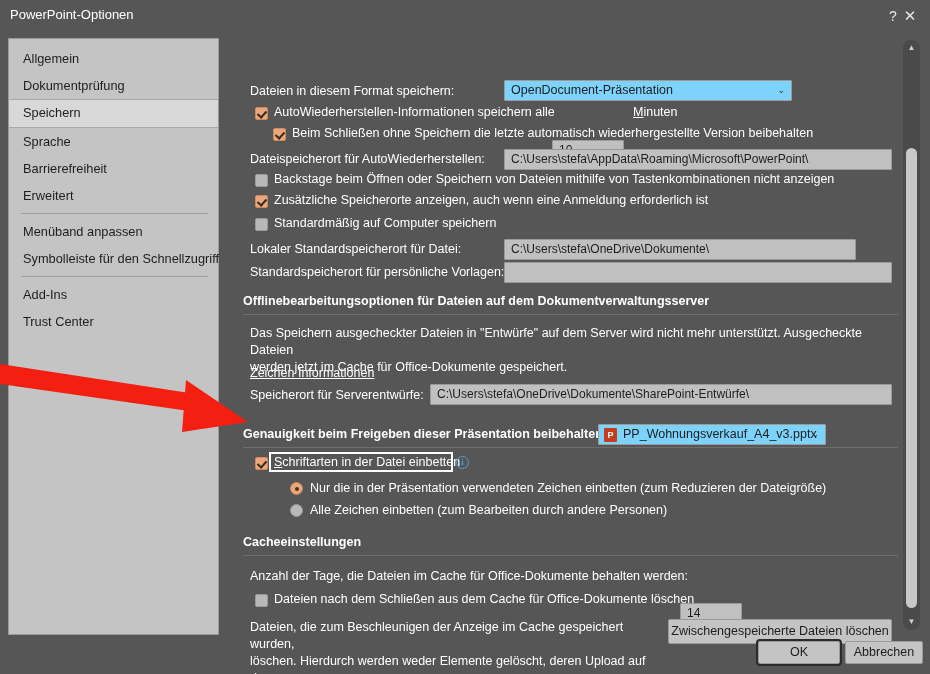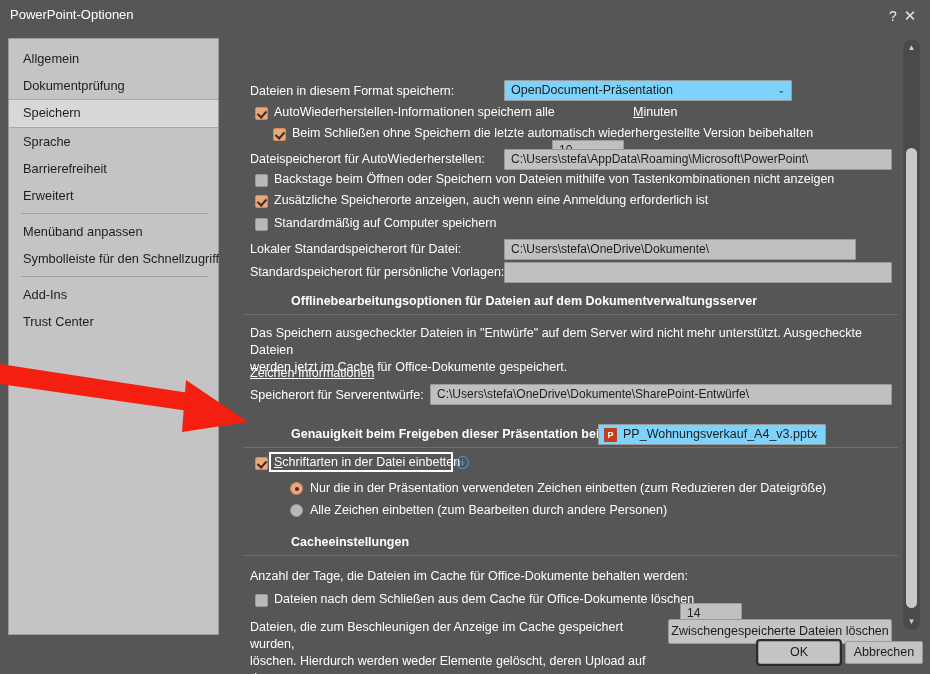--- a/index.html
+++ b/index.html
@@ -97,21 +97,20 @@
     font-size: 12.5px;
   }
   .lbl u { text-decoration: underline; }
 
   .section-head {
     position: absolute;
     font-weight: bold;
     font-size: 12.5px;
     color: #ffffff;
     white-space: nowrap;
-    margin-left: 48px;
   }
   .rule {
     position: absolute;
     height: 1px;
     background: #6e6e6e;
   }
 
   
   .tbox {
     position: absolute;

